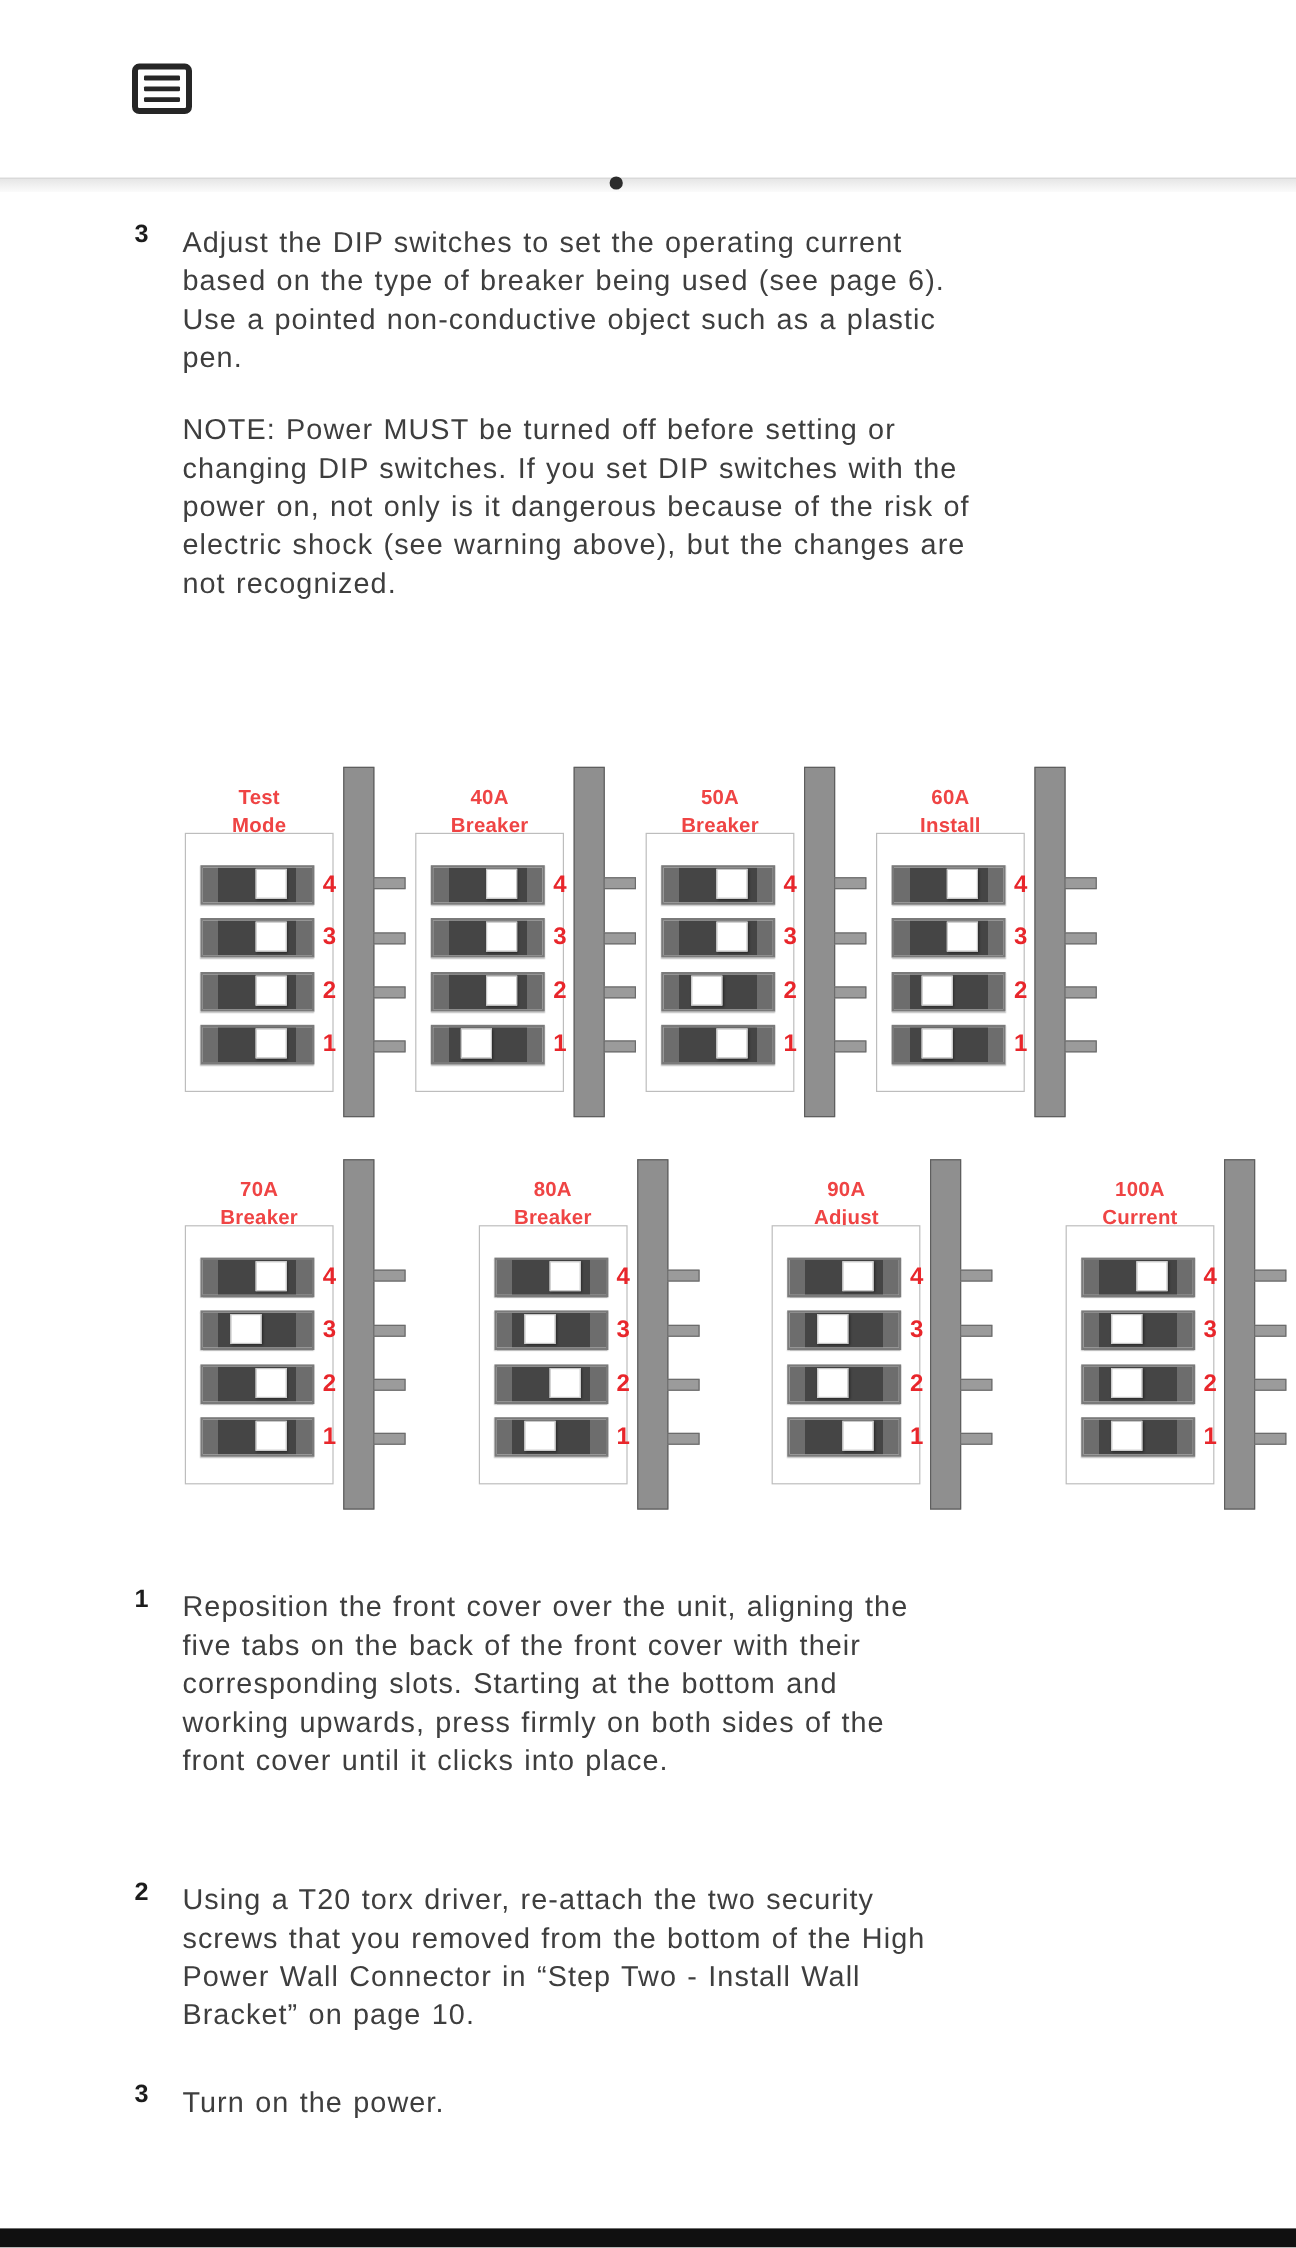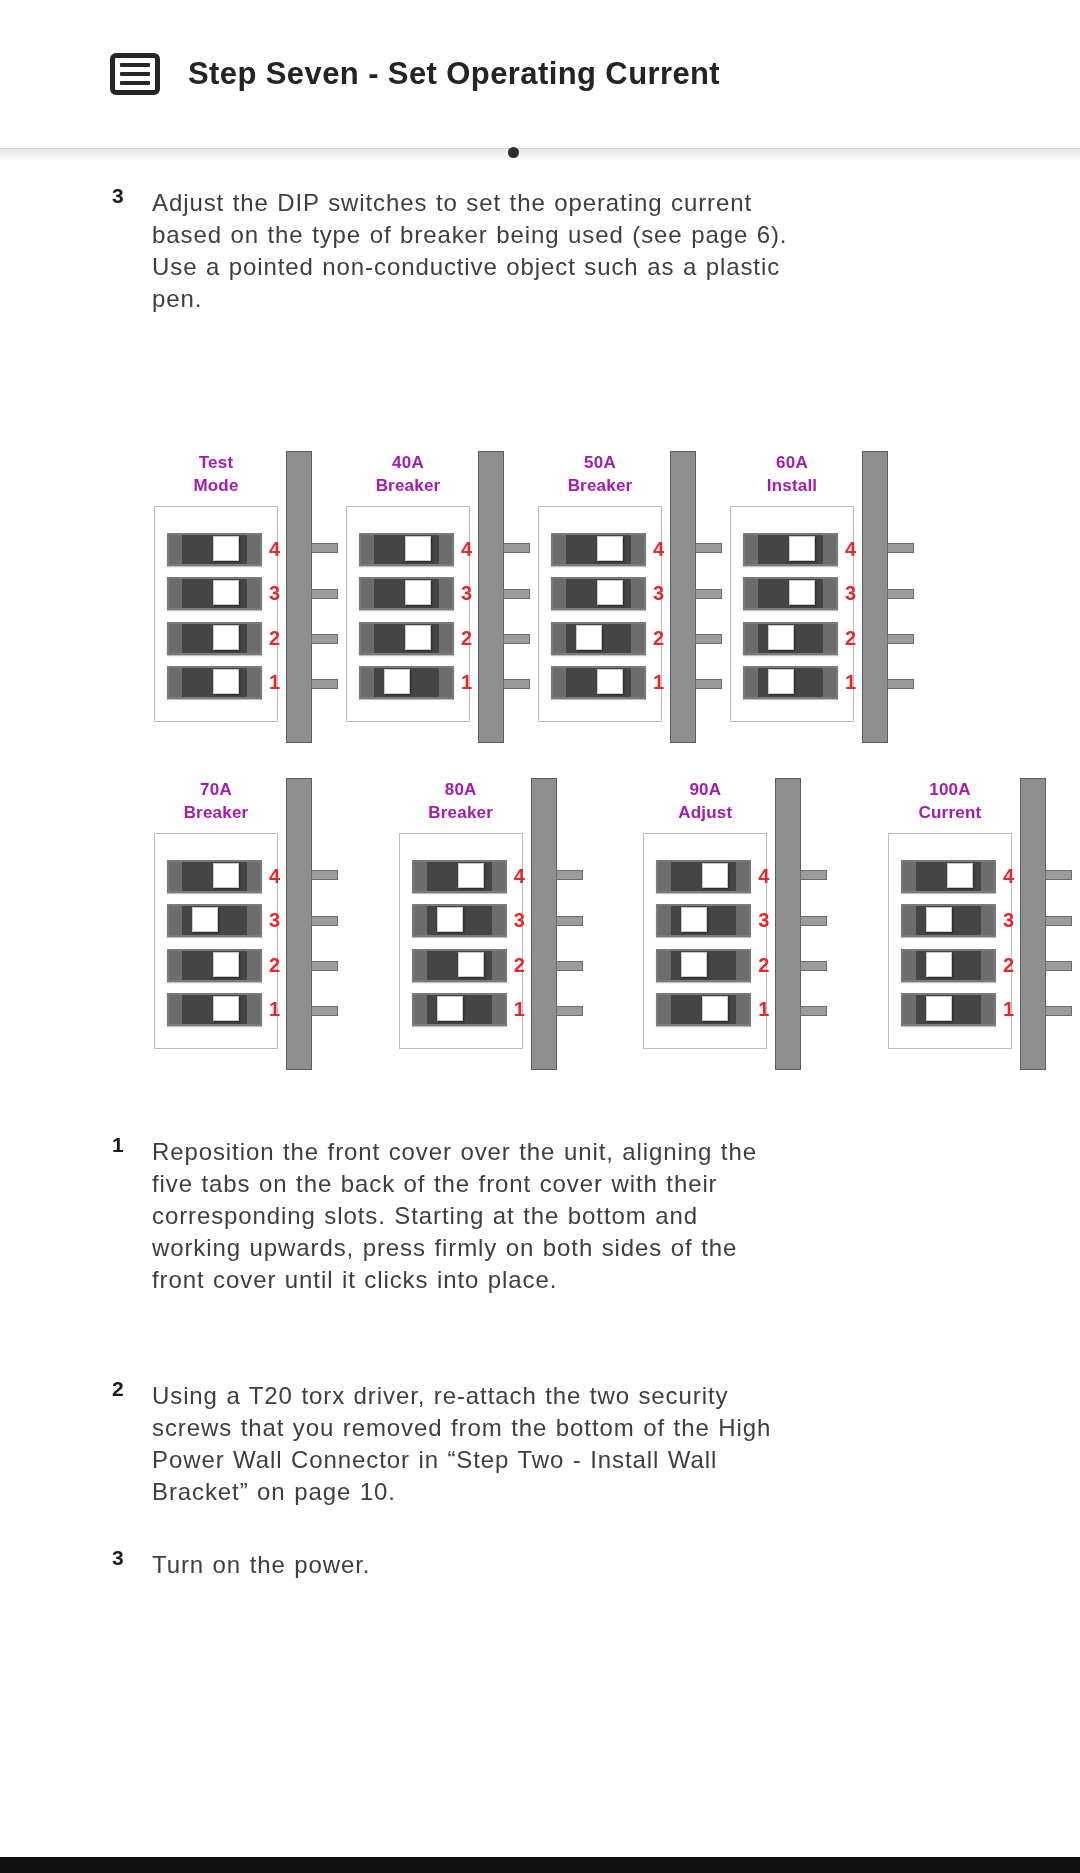--- a/index.html
+++ b/index.html
@@ -52,22 +52,22 @@
   .note{margin-left:152px;margin-top:28px;}
   .step-1{margin-top:58px;}
   .step-2{margin-top:84px;}
   .step-3b{margin-top:41px;}
   
   .diagrams{margin:136px 0 0 154px;}
   .dip-row-container{display:flex;}
   .dip-row-container + .dip-row-container{margin-top:27px;justify-content:space-between;}
   .dip-group{position:relative;width:192px;height:300px;flex:0 0 auto;}
   .dip-label{
-    position:absolute;top:0;left:0;width:124px;text-align:center;
-    font-size:17px;line-height:23px;font-weight:bold;color:#a21caf;
+    position:absolute;top:14px;left:0;width:124px;text-align:center;
+    font-size:17px;line-height:23px;font-weight:bold;color:#ef4444;
     letter-spacing:0.2px;white-space:pre-line;
   }
   .dip-box{
     position:absolute;top:55px;left:0;width:124px;height:216px;
     border:1px solid #bdbdbd;background:#fff;
     display:flex;flex-direction:column;justify-content:space-between;
     padding:26px 0 22px 12px;
   }
   .dip-switch-row{display:flex;align-items:center;}
   .dip-switch{
@@ -98,38 +98,42 @@
 </style>
 </head>
 <body>
 
 <div class="header">
   <div class="doc-icon">
     <span></span>
       <span></span>
       <span></span>
   </div>
-  <div class="page-title">Step Seven - Set Operating Current</div>
 </div>
 
 <div class="scroll-divider">
   <span class="scroll-dot"></span>
 </div>
 
 <div class="content">
 
 
   <div class="step step-3top">
     <span class="step-num">3</span>
     <p class="body-text">Adjust the DIP switches to set the operating current
 based on the type of breaker being used (see page 6).
 Use a pointed non-conductive object such as a plastic
 pen.</p>
   </div>
 
+  <p class="body-text note">NOTE: Power MUST be turned off before setting or
+changing DIP switches. If you set DIP switches with the
+power on, not only is it dangerous because of the risk of
+electric shock (see warning above), but the changes are
+not recognized.</p>
 
   <div class="diagrams" id="diagrams">
       <div class="dip-row-container">
         <div class="dip-group">
           <div class="dip-label">Test
 Mode</div>
           <div class="dip-box">
             <div class="dip-switch-row">
               <div class="dip-switch pos-right">
                 <span class="dip-handle"></span>

